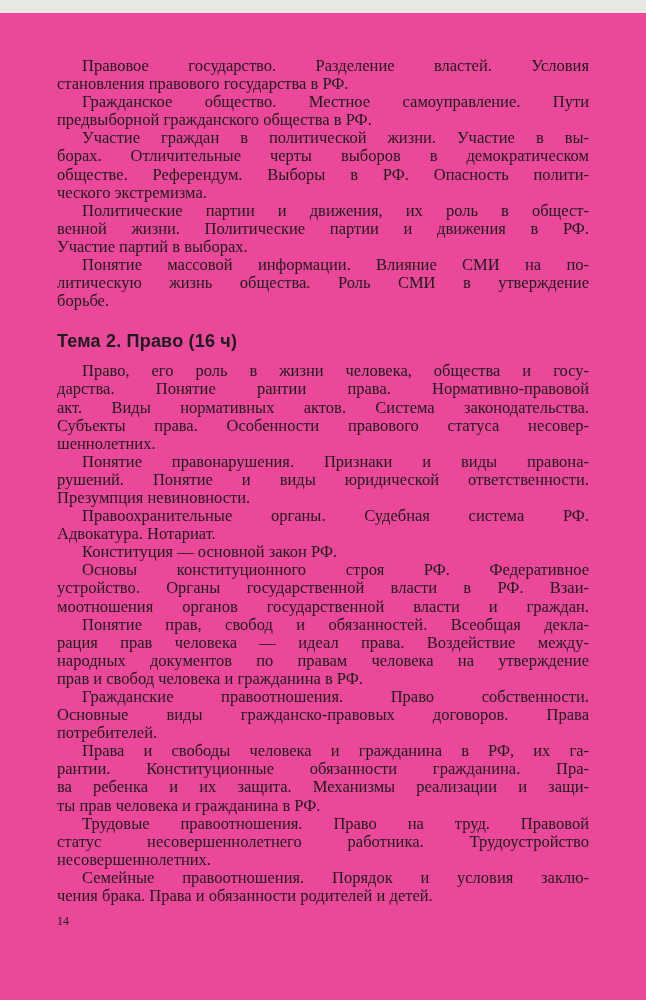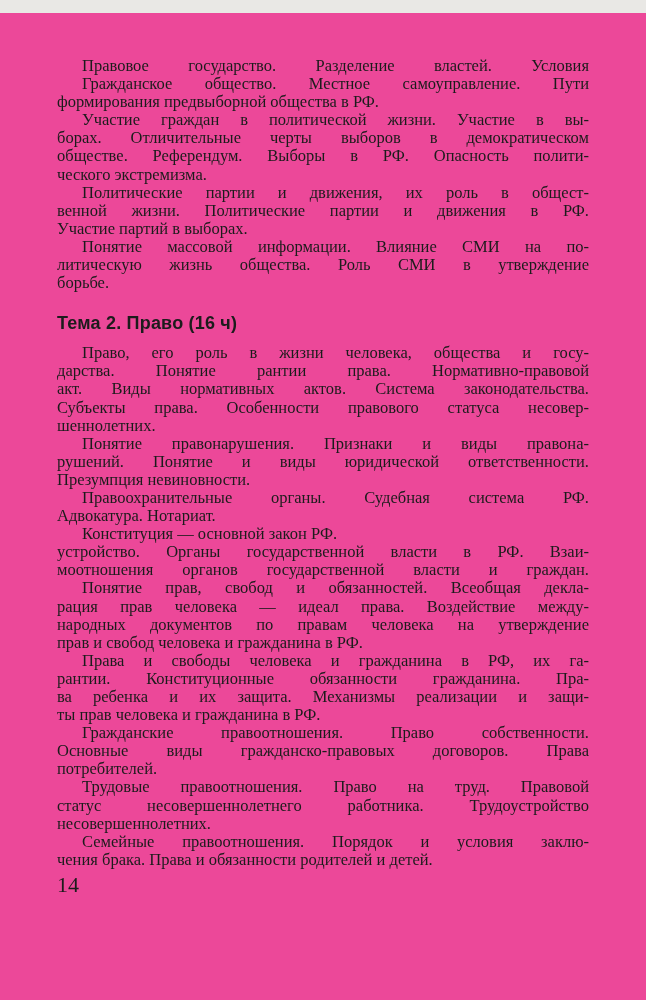--- a/index.html
+++ b/index.html
@@ -42,36 +42,37 @@
   .heading {
     font-family: "Liberation Sans", "DejaVu Sans", sans-serif;
     font-weight: bold;
     font-size: 18px;
     line-height: 22px;
     margin: 20px 0 10px 0;
     letter-spacing: 0.2px;
   }
   .page-number {
     margin-top: 7px;
-    font-size: 22px;
+    font-size: 12px;
     line-height: 18px;
   }
 </style>
 </head>
 <body>
 
 <div class="page">
   <div class="text-column">
 
   <div class="para">
         <div class="line first">Правовое государство. Разделение властей. Условия</div>
+        <div class="line last">становления правового государства в РФ.</div>
       </div>
       <div class="para">
         <div class="line first">Гражданское общество. Местное самоуправление. Пути</div>
-        <div class="line last">формирования предвыборной общества в РФ.</div>
+        <div class="line last">предвыборной гражданского общества в РФ.</div>
       </div>
       <div class="para">
         <div class="line first">Участие граждан в политической жизни. Участие в вы-</div>
         <div class="line">борах. Отличительные черты выборов в демократическом</div>
         <div class="line">обществе. Референдум. Выборы в РФ. Опасность полити-</div>
         <div class="line last">ческого экстремизма.</div>
       </div>
       <div class="para">
         <div class="line first">Политические партии и движения, их роль в общест-</div>
         <div class="line">венной жизни. Политические партии и движения в РФ.</div>
@@ -98,39 +99,40 @@
         <div class="line last">Презумпция невиновности.</div>
       </div>
       <div class="para">
         <div class="line first">Правоохранительные органы. Судебная система РФ.</div>
         <div class="line last">Адвокатура. Нотариат.</div>
       </div>
       <div class="para">
         <div class="line first last">Конституция — основной закон РФ.</div>
       </div>
       <div class="para">
+        <div class="line first">Основы конституционного строя РФ. Федеративное</div>
         <div class="line">устройство. Органы государственной власти в РФ. Взаи-</div>
         <div class="line">моотношения органов государственной власти и граждан.</div>
       </div>
       <div class="para">
         <div class="line first">Понятие прав, свобод и обязанностей. Всеобщая декла-</div>
         <div class="line">рация прав человека — идеал права. Воздействие между-</div>
         <div class="line">народных документов по правам человека на утверждение</div>
         <div class="line last">прав и свобод человека и гражданина в РФ.</div>
       </div>
       <div class="para">
+        <div class="line first">Гражданские правоотношения. Право собственности.</div>
+        <div class="line">Основные виды гражданско-правовых договоров. Права</div>
+        <div class="line last">потребителей.</div>
+      </div>
+      <div class="para">
         <div class="line first">Права и свободы человека и гражданина в РФ, их га-</div>
         <div class="line">рантии. Конституционные обязанности гражданина. Пра-</div>
         <div class="line">ва ребенка и их защита. Механизмы реализации и защи-</div>
         <div class="line last">ты прав человека и гражданина в РФ.</div>
-      </div>
-      <div class="para">
-        <div class="line first">Гражданские правоотношения. Право собственности.</div>
-        <div class="line">Основные виды гражданско-правовых договоров. Права</div>
-        <div class="line last">потребителей.</div>
       </div>
       <div class="para">
         <div class="line first">Трудовые правоотношения. Право на труд. Правовой</div>
         <div class="line">статус несовершеннолетнего работника. Трудоустройство</div>
         <div class="line last">несовершеннолетних.</div>
       </div>
       <div class="para">
         <div class="line first">Семейные правоотношения. Порядок и условия заклю-</div>
         <div class="line last">чения брака. Права и обязанности родителей и детей.</div>
       </div>

